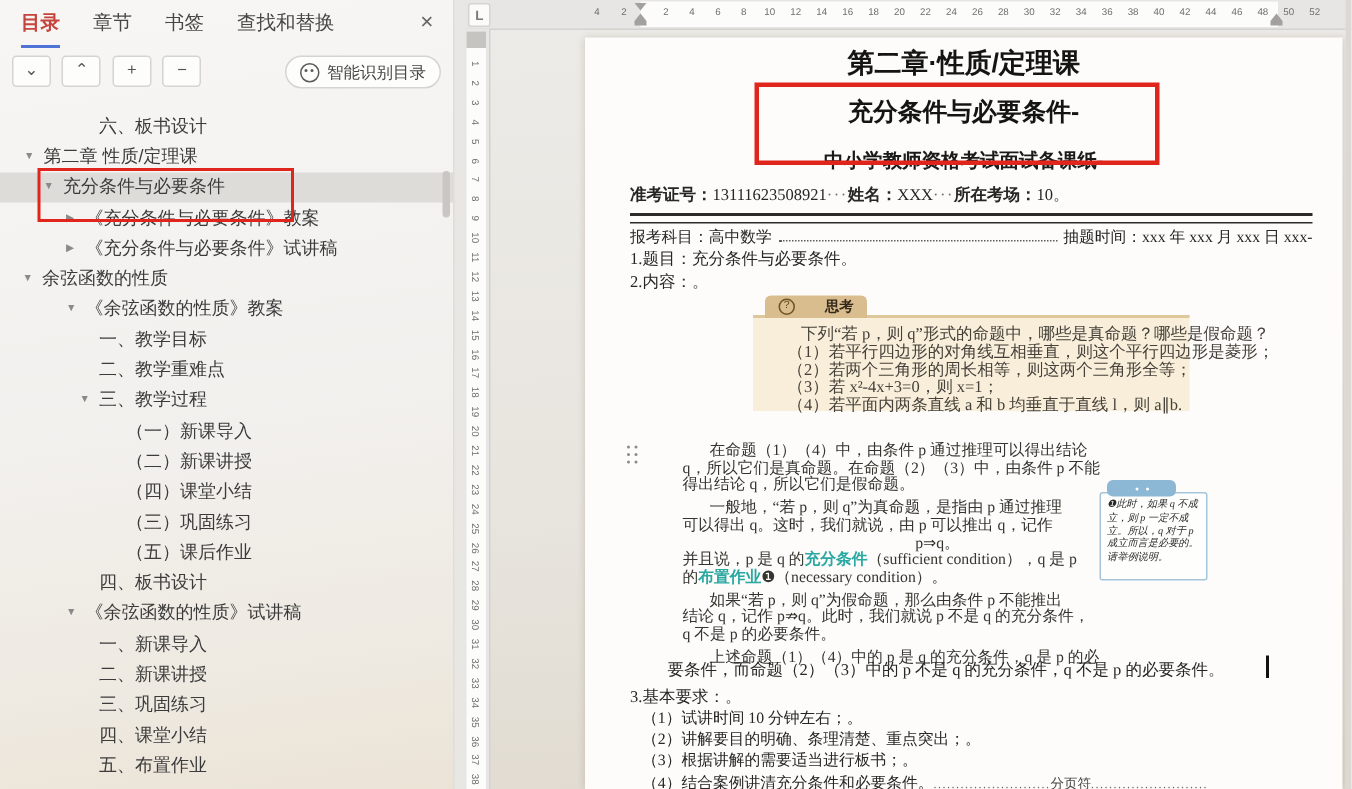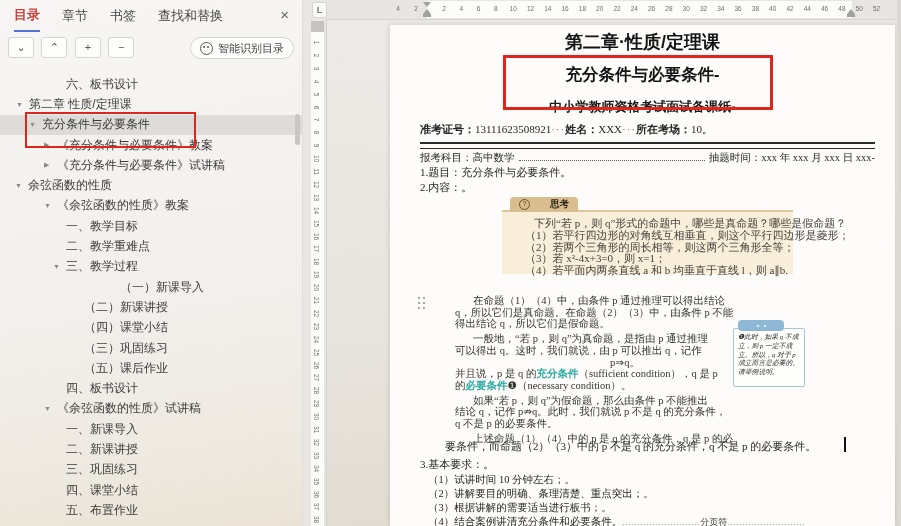--- a/index.html
+++ b/index.html
@@ -3,21 +3,21 @@
 <meta charset="utf-8">
 <style>
   html,body{margin:0;padding:0;}
   body{width:901px;height:526px;overflow:hidden;position:relative;
        font-family:"Liberation Sans",sans-serif;background:#e9e6e1;-webkit-font-smoothing:antialiased;}
   #app{position:absolute;inset:0;}
 
   
   #sidebar{position:absolute;left:0;top:0;width:302px;height:526px;
     background:linear-gradient(172deg,#f7f6f4 0%,#f2f0ed 55%,#eee9e0 85%,#ebe3d6 100%);}
-  .tabbar{position:absolute;left:14px;top:6px;display:flex;gap:22px;font-size:13px;color:#474747;align-items:center;}
+  .tabbar{position:absolute;left:14px;top:6px;display:flex;gap:22px;font-size:13px;color:#474747;}
   .tab{cursor:pointer;padding-bottom:6px;}
   .tab.active{color:#c5443c;font-weight:bold;border-bottom:2px solid #4f74d6;}
   .close{position:absolute;right:13px;top:7px;font-size:15px;color:#666;cursor:pointer;line-height:1;}
   .toolbar{position:absolute;left:8px;top:37px;right:8px;height:22px;}
   .tbtn{display:inline-block;width:26px;height:21px;margin-right:3px;background:#fdfdfc;
         border:1px solid #d6d4d1;border-radius:3px;font-size:11px;color:#555;line-height:19px;
         text-align:center;padding:0;cursor:pointer;font-family:inherit;}
   .smart{position:absolute;right:0;top:0;height:22px;display:flex;align-items:center;gap:5px;
          background:#fdfdfc;border:1px solid #d6d4d1;border-radius:11px;padding:0 9px;
          font-size:11px;color:#474747;cursor:pointer;font-family:inherit;}
@@ -167,21 +167,21 @@
           <span class="tlabel">一、教学目标</span>
         </div>
         <div class="trow" style="padding-left: 53px;">
           <span class="arrow"></span>
           <span class="tlabel">二、教学重难点</span>
         </div>
         <div class="trow" style="padding-left: 53px;">
           <span class="arrow">▼</span>
           <span class="tlabel">三、教学过程</span>
         </div>
-        <div class="trow" style="padding-left: 107px;">
+        <div class="trow" style="padding-left: 71px;">
           <span class="arrow"></span>
           <span class="tlabel">（一）新课导入</span>
         </div>
         <div class="trow" style="padding-left: 71px;">
           <span class="arrow"></span>
           <span class="tlabel">（二）新课讲授</span>
         </div>
         <div class="trow" style="padding-left: 71px;">
           <span class="arrow"></span>
           <span class="tlabel">（四）课堂小结</span>
@@ -342,21 +342,21 @@
           </div>
         </div>
         <div class="tb-lines">
             <div class="indent"><span>在命题（1）（4）中，由条件 p 通过推理可以得出结论</span></div>
             <div><span>q，所以它们是真命题。在命题（2）（3）中，由条件 p 不能</span></div>
             <div><span>得出结论 q，所以它们是假命题。</span></div>
             <div class="indent gap"><span>一般地，“若 p，则 q”为真命题，是指由 p 通过推理</span></div>
             <div><span>可以得出 q。这时，我们就说，由 p 可以推出 q，记作</span></div>
             <div class="center"><span>p⇒q。</span></div>
             <div><span>并且说，p 是 q 的</span><span class="teal">充分条件</span><span>（sufficient condition），q 是 p</span></div>
-            <div><span>的</span><span class="teal">必要条件</span><span>❶（necessary condition）。</span></div>
+            <div><span>的</span><span class="teal">布置作业</span><span>❶（necessary condition）。</span></div>
             <div class="indent gap"><span>如果“若 p，则 q”为假命题，那么由条件 p 不能推出</span></div>
             <div><span>结论 q，记作 p⇏q。此时，我们就说 p 不是 q 的充分条件，</span></div>
             <div><span>q 不是 p 的必要条件。</span></div>
             <div class="indent gap"><span>上述命题（1）（4）中的 p 是 q 的充分条件，q 是 p 的必</span></div>
           </div>
         <div class="note-box">
           <div class="note-tab">
             <span class="note-dot"></span>
             <span class="note-dot"></span>
           </div>

